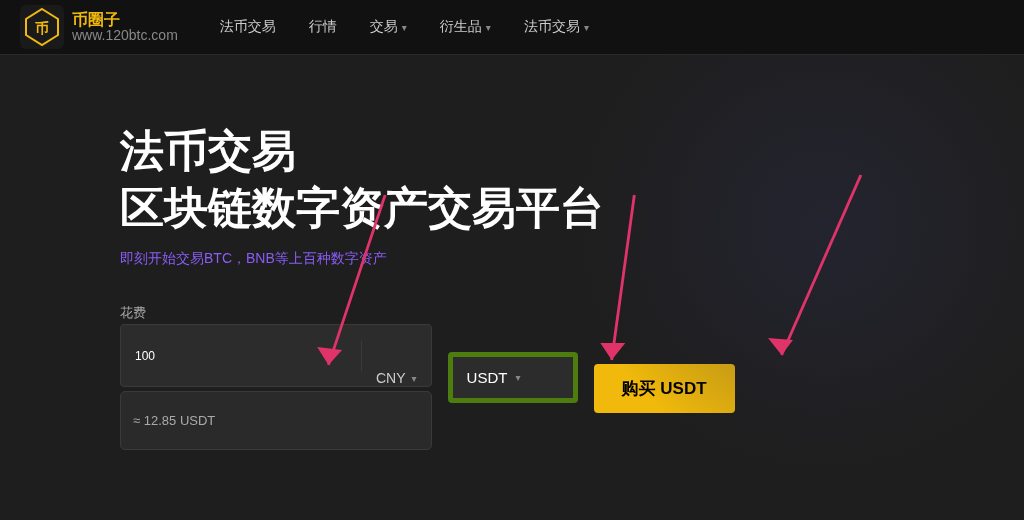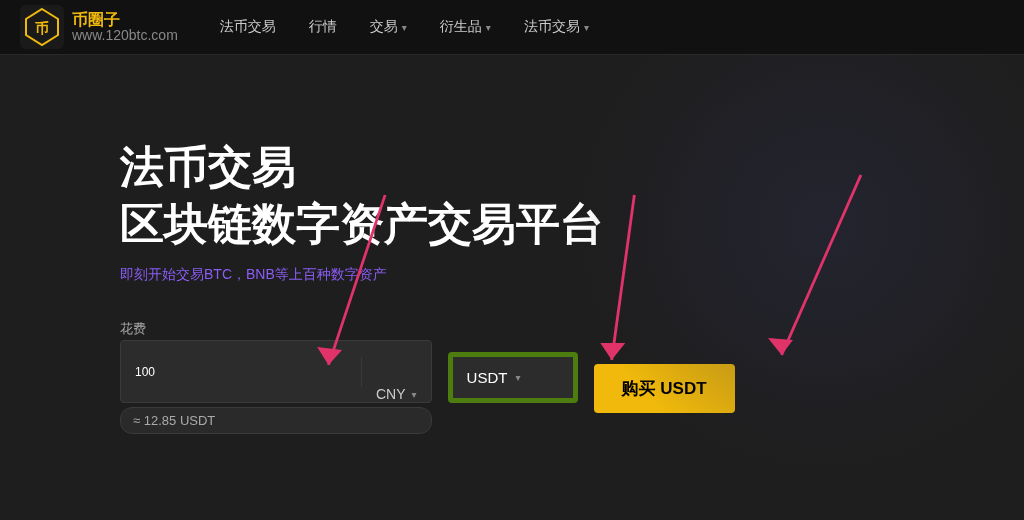--- a/index.html
+++ b/index.html
@@ -163,22 +163,22 @@
       color: #fff;
       min-width: 130px;
       text-align: right;
     }
 
     .approx-badge {
       display: inline-flex;
       align-items: center;
       background: #2a2a2a;
       border: 1px solid #3a3a3a;
-      border-radius: 12px;
-      padding: 5px 12px;
+      border-radius: 5px;
+      padding: 21px 12px;
       font-size: 13px;
       color: #aaa;
       margin-top: 4px;
     }
 
     .buy-btn {
       background: #f0b90b;
       color: #000;
       font-size: 17px;
       font-weight: 700;

